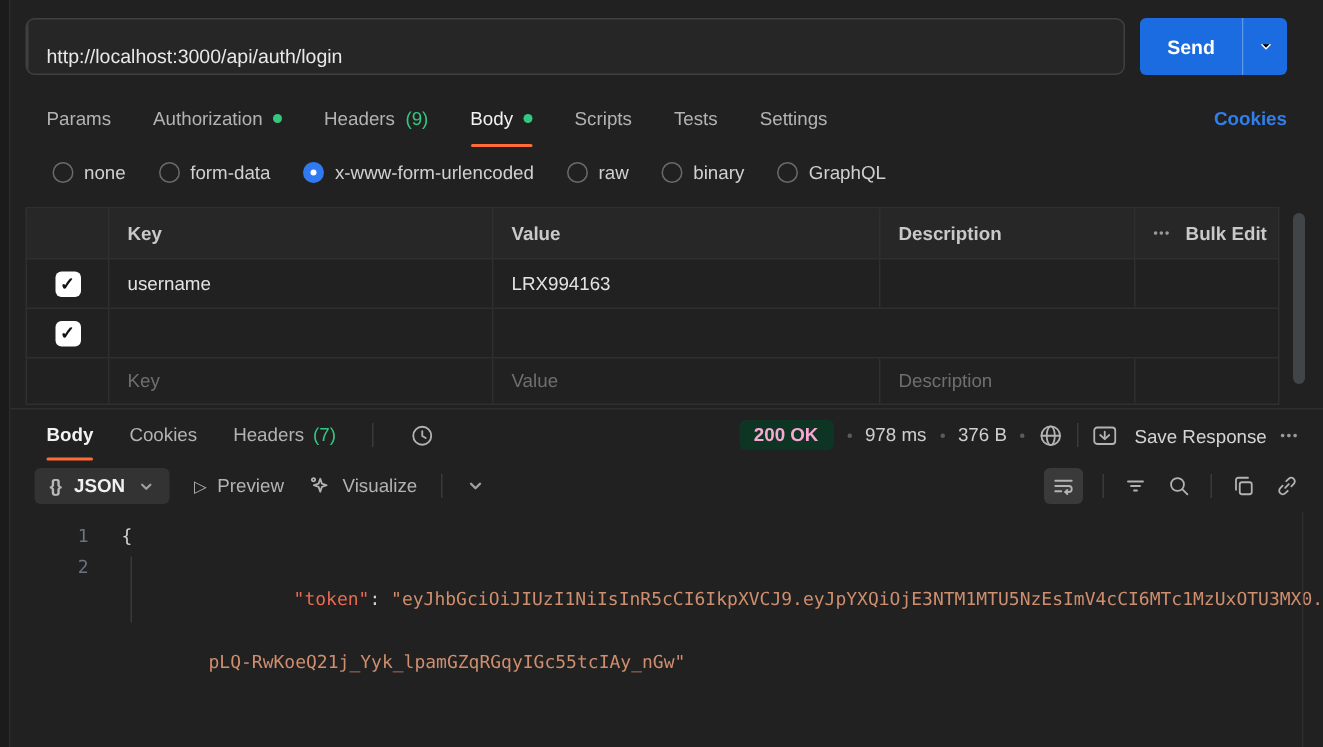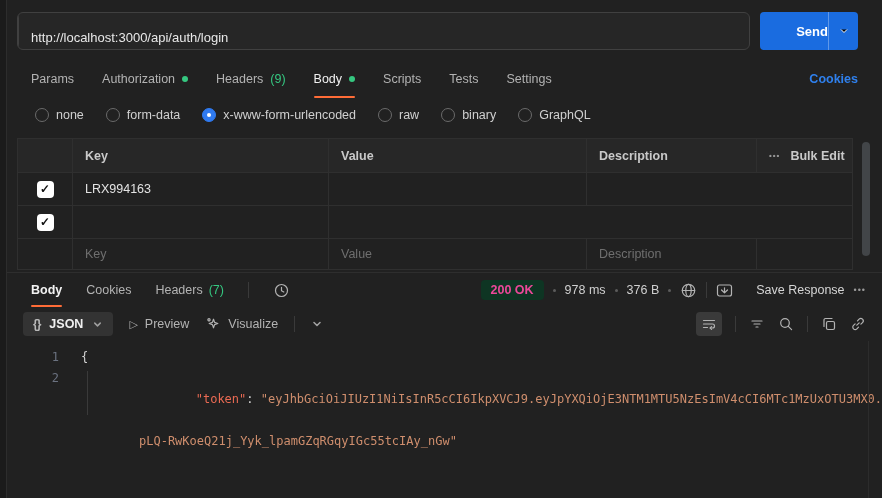--- a/index.html
+++ b/index.html
@@ -16,21 +16,21 @@
   .content { flex: 1; display: flex; flex-direction: column; min-width: 0; }
 
   
   .url-row { display: flex; align-items: center; padding: 12px 24px 10px 10px; gap: 10px; flex: none; }
   .url-bar { flex: 1; height: 38px; border: 1px solid #404040; border-radius: 6px; background: #262626; display: flex; align-items: center; overflow: hidden; }
   .method-select { display: flex; align-items: center; gap: 30px; padding: 0 14px 0 20px; height: 100%; cursor: pointer; }
   .method-label { color: #fdc43f; font-weight: 700; font-size: 13px; letter-spacing: .4px; }
   .url-sep { width: 1px; align-self: stretch; background: #404040; }
   .url-input { flex: 1; background: transparent; border: none; outline: none; color: #e8e8e8; font-size: 13px; padding: 0 12px; font-family: "Liberation Sans", sans-serif; margin-top: 13px; }
   .send-group { display: flex; height: 38px; flex: none; }
-  .send-main { background: #1a6ce0; color: #fff; border: none; border-radius: 4px 0 0 4px; font-size: 13px; font-weight: 600; width: 68px; cursor: pointer; font-family: "Liberation Sans", sans-serif; text-align: right; }
+  .send-main { background: #1a6ce0; color: #fff; border: none; border-radius: 4px 0 0 4px; font-size: 13px; font-weight: 600; width: 68px; cursor: pointer; font-family: "Liberation Sans", sans-serif; }
   .send-caret { background: #1a6ce0; border: none; border-left: 1px solid rgba(255,255,255,.3); width: 30px; border-radius: 0 4px 4px 0; display: flex; align-items: center; justify-content: center; cursor: pointer; }
 
   
   .icon svg { display: block; }
   .chev svg polyline { stroke: #a0a0a0; stroke-width: 1.6; fill: none; stroke-linecap: round; stroke-linejoin: round; }
   .send-caret svg polyline { stroke: #fff; }
 
   
   .req-tabs { display: flex; align-items: center; padding: 0 24px; height: 38px; gap: 28px; color: #b3b3b3; flex: none; }
   .tab { position: relative; display: flex; align-items: center; gap: 7px; height: 100%; cursor: pointer; white-space: nowrap; }
@@ -66,26 +66,26 @@
   .section-divider { border-top: 1px solid #2e2e2e; margin-top: 0; flex: none; }
 
   
   .resp { flex: 1; display: flex; flex-direction: column; min-height: 0; }
   .resp-tabs { display: flex; align-items: center; height: 34px; padding: 0 16px 0 24px; gap: 24px; color: #b3b3b3; flex: none; }
   .rtab { position: relative; height: 100%; display: flex; align-items: center; gap: 6px; cursor: pointer; white-space: nowrap; }
   .rtab.active { color: #f2f2f2; font-weight: 600; }
   .rtab.active::after { content: ""; position: absolute; left: 0; right: 0; bottom: 0; height: 2px; background: #ff6c37; border-radius: 1px; }
   .vsep { width: 1px; height: 16px; background: #3a3a3a; flex: none; }
   .resp-meta { margin-left: auto; display: flex; align-items: center; gap: 9px; }
-  .status-badge { background: #0e3523; color: #ec4899; font-weight: 600; padding: 3px 10px; border-radius: 4px; white-space: nowrap; }
+  .status-badge { background: #0e3523; color: #f9a8d4; font-weight: 600; padding: 3px 10px; border-radius: 4px; white-space: nowrap; }
   .sep-dot { width: 3px; height: 3px; border-radius: 50%; background: #5c5c5c; flex: none; }
   .meta-text { color: #cfcfcf; white-space: nowrap; text-align: right; }
   .icon-btn { display: flex; align-items: center; justify-content: center; cursor: pointer; }
   .icon-btn svg path, .icon-btn svg circle, .icon-btn svg line, .icon-btn svg rect, .icon-btn svg ellipse, .icon-btn svg polyline { stroke: #b3b3b3; fill: none; stroke-width: 1.2; stroke-linecap: round; stroke-linejoin: round; }
-  .save-group { display: flex; align-items: center; gap: 23px; cursor: pointer; color: #d5d5d5; }
+  .save-group { display: flex; align-items: flex-end; gap: 11px; cursor: pointer; color: #d5d5d5; }
   .more-dots { color: #9a9a9a; font-size: 9px; letter-spacing: 1px; cursor: pointer; }
 
   
   .resp-toolbar { display: flex; align-items: center; height: 34px; padding: 0 16px; gap: 16px; flex: none; }
   .json-pill { display: flex; align-items: center; gap: 9px; background: #333; border-radius: 4px; padding: 5px 10px; cursor: pointer; }
   .braces-glyph { color: #b8b8b8; font-size: 12px; font-weight: 600; letter-spacing: -1px; }
   .json-label { color: #f0f0f0; font-weight: 600; }
   .tool-item { display: flex; align-items: center; gap: 7px; color: #b3b3b3; cursor: pointer; white-space: nowrap; }
   .play-glyph { font-size: 11px; color: #b3b3b3; }
   .toolbar-right { margin-left: auto; display: flex; align-items: center; gap: 13px; }
@@ -194,20 +194,21 @@
           <span class="bulk-label">Bulk Edit</span>
         </div>
       </div>
 
       <div class="prow pdata">
         <div class="pcell">
           <span class="checkbox">
               <span>✓</span>
             </span>
         </div>
+        <div class="pcell">username</div>
         <div class="pcell">LRX994163</div>
         <div class="pcell"></div>
         <div class="pcell"></div>
       </div>
 
       <div class="prow pdata">
         <div class="pcell">
           <span class="checkbox">
               <span>✓</span>
             </span>

